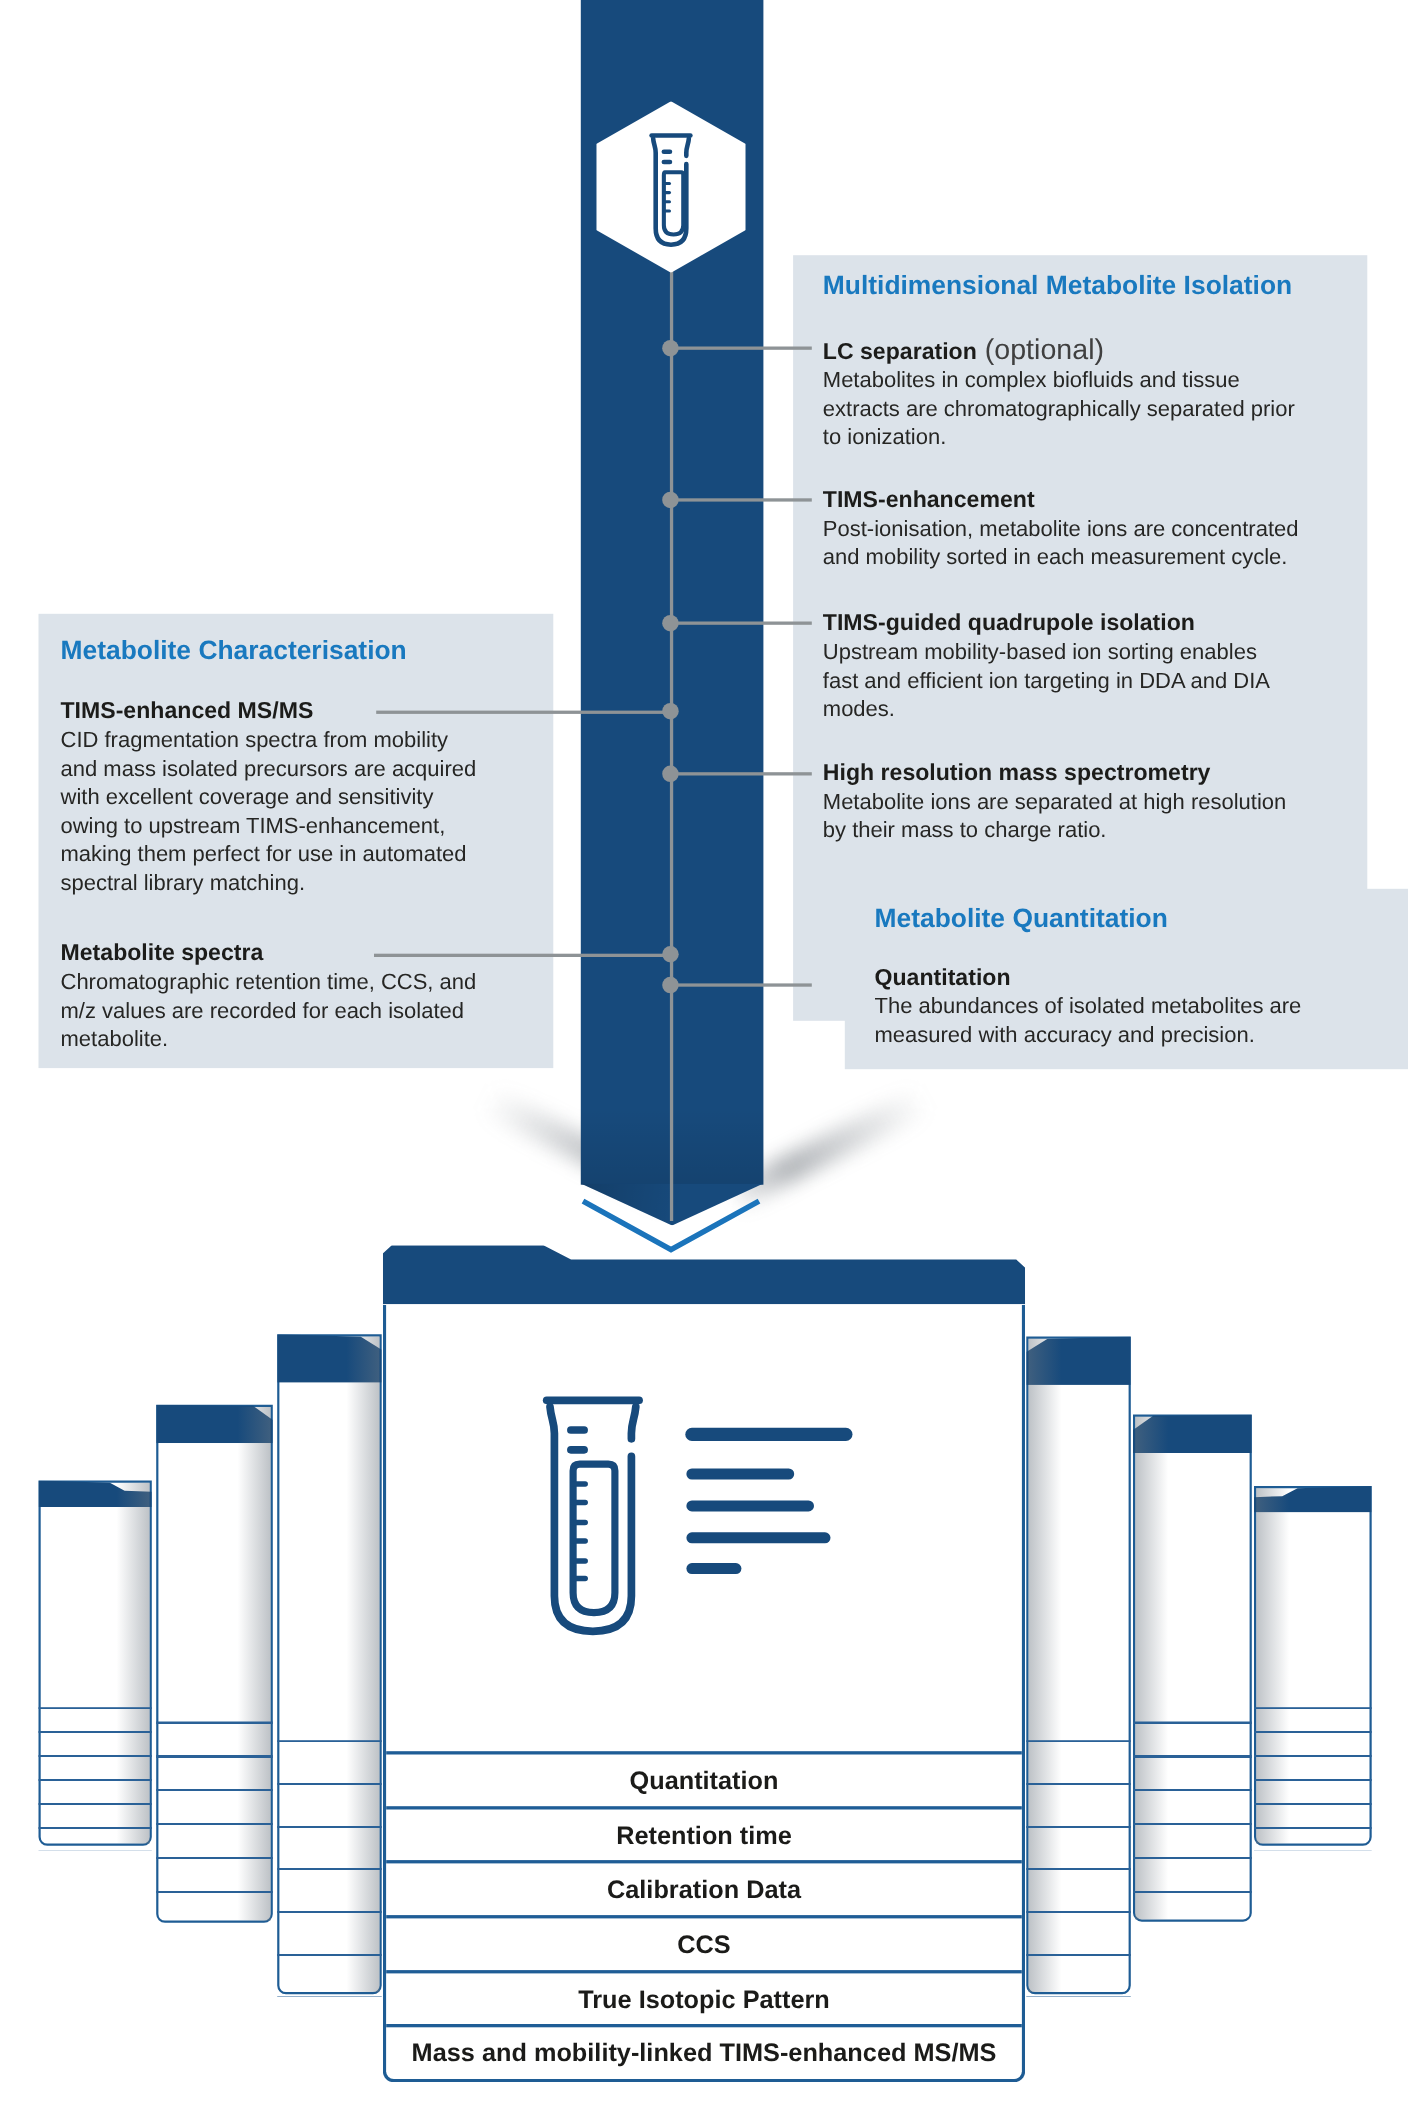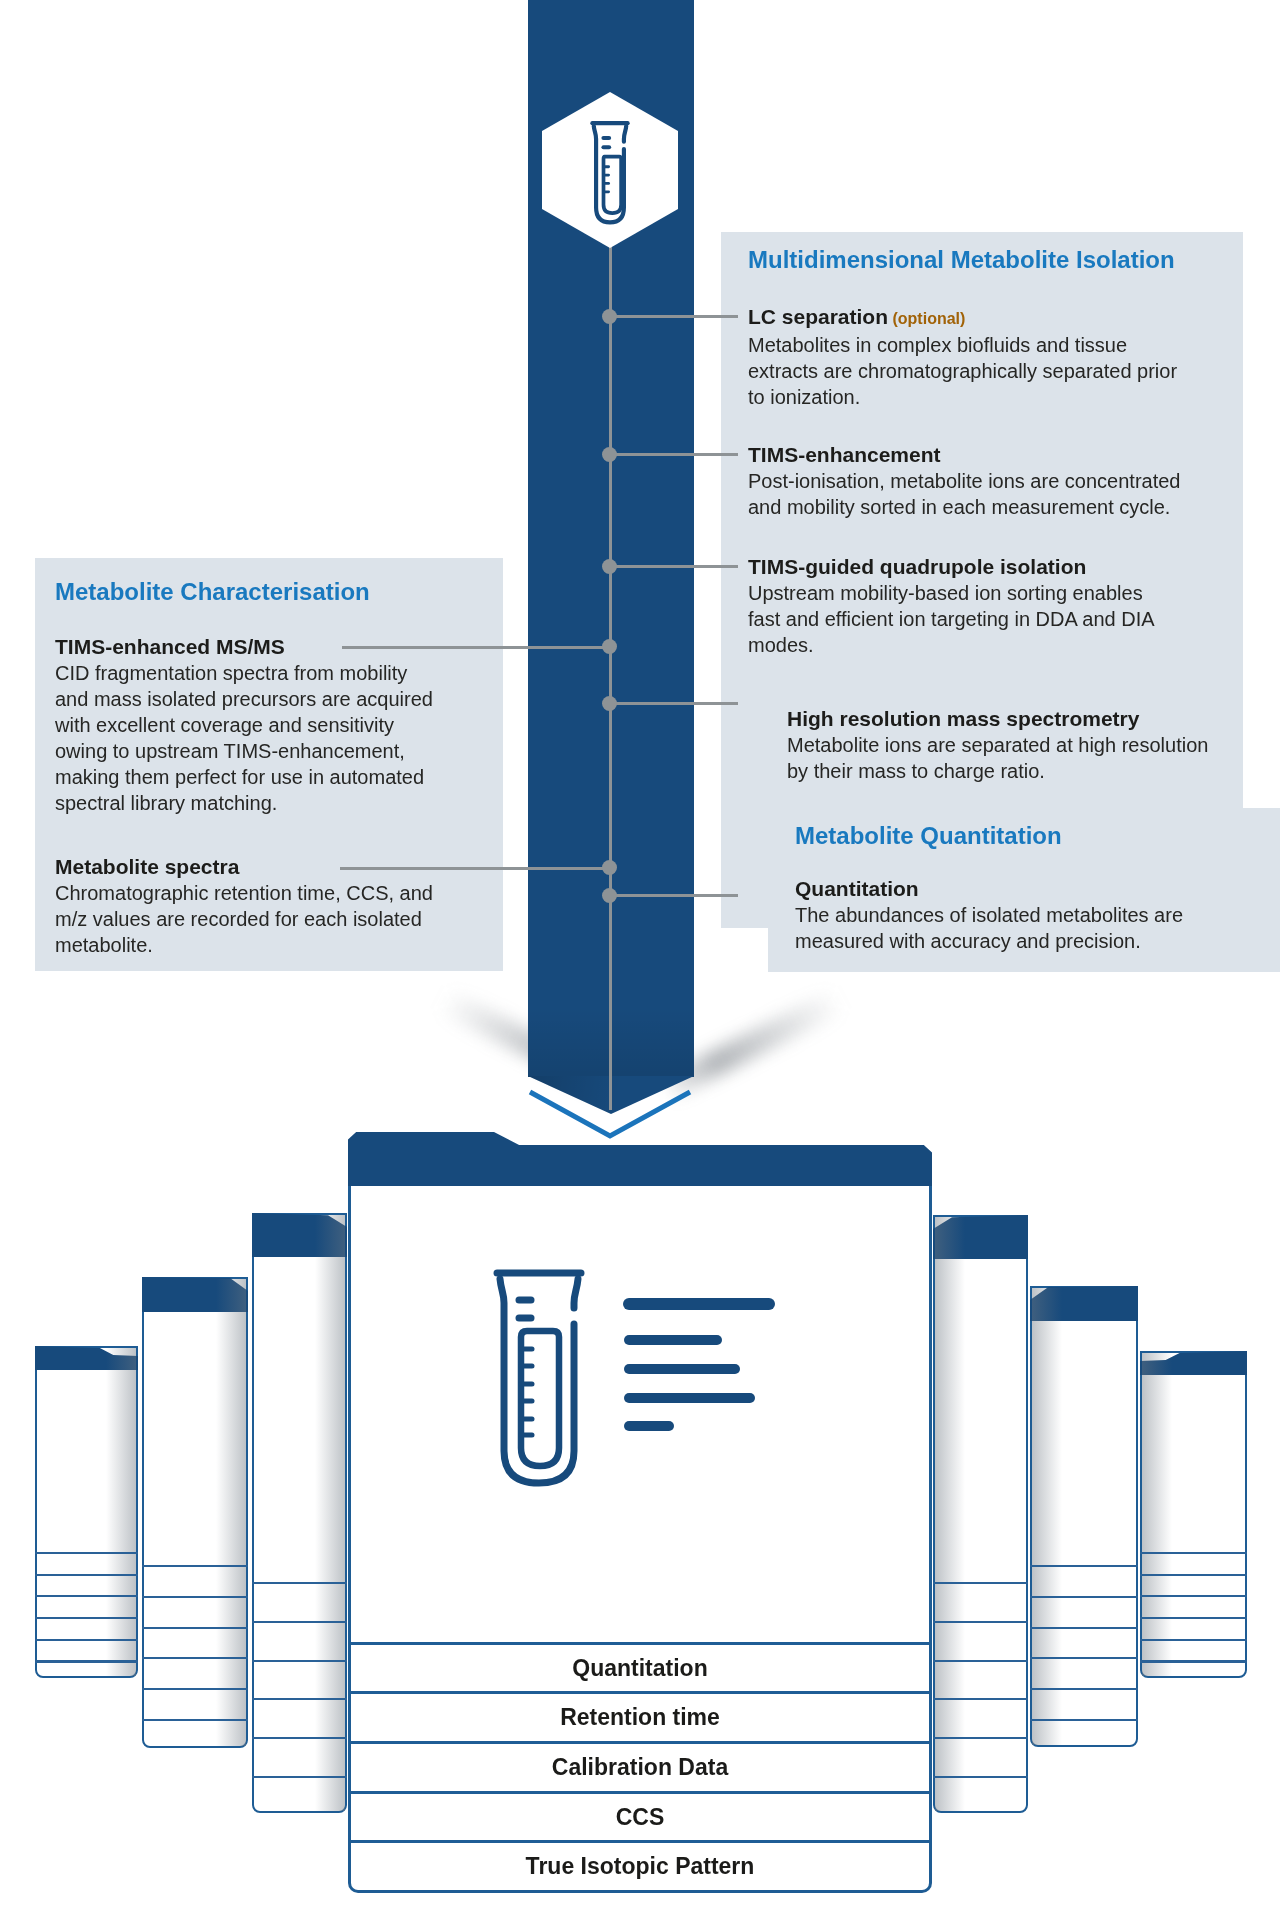--- a/index.html
+++ b/index.html
@@ -34,23 +34,23 @@
   .box-char{left:35px;top:558px;width:468px;height:413px;}
   .box-iso{left:721px;top:232px;width:522px;height:696px;}
   .box-quant{left:721px;top:808px;width:522px;height:164px;margin-left:47px;}
   .boxtitle{position:absolute;font-weight:bold;font-size:24px;color:#1979bf;white-space:nowrap;}
   .box-char .boxtitle{left:20px;top:20px;}
   .box-iso .boxtitle,.box-quant .boxtitle{left:27px;top:14px;}
   .item{position:absolute;font-size:20px;color:#262624;line-height:26px;}
   .box-char .item{left:20px;width:430px;}
   .box-iso .item,.box-quant .item{left:27px;width:482px;}
   .item .hd{font-weight:bold;font-size:21px;color:#1c1c1a;}
-  .item .sfx{font-weight:bold;font-size:16px;color:#a16207;}
+  .item .sfx{font-weight:normal;font-size:26px;color:#404040;}
   .item .bd{white-space:pre-line;}
-  .it-lc{top:72px;} .it-tims{top:210px;} .it-quad{top:322px;} .it-hrms{top:474px;margin-left:39px;}
+  .it-lc{top:72px;} .it-tims{top:210px;} .it-quad{top:322px;} .it-hrms{top:458px;}
   .it-msms{top:76px;} .it-map{top:296px;} .it-qnt{top:68px;}
 
   
   .dot{position:absolute;width:15px;height:15px;border-radius:50%;background:#8e9396;z-index:5;}
   .hline{position:absolute;height:3px;background:#8e9396;z-index:5;}
 
   
   .bcard{position:absolute;background:#ffffff;border:2px solid #1e5c94;border-radius:0 0 8px 8px;
          box-sizing:border-box;}
   .bhead{position:absolute;left:-2px;top:-2px;right:-2px;background:#174a7c;}
@@ -248,17 +248,18 @@
             <line x1="148" y1="174" x2="188" y2="174" stroke-width="10"></line>
           </g>
         </svg>
       </div>
       <div class="rows">
         <div class="row">Quantitation</div>
         <div class="row">Retention time</div>
         <div class="row">Calibration Data</div>
         <div class="row">CCS</div>
         <div class="row">True Isotopic Pattern</div>
+        <div class="row">Mass and mobility-linked TIMS-enhanced MS/MS</div>
       </div>
     </div>
   </div>
 
 </div>
 
 </body></html>

